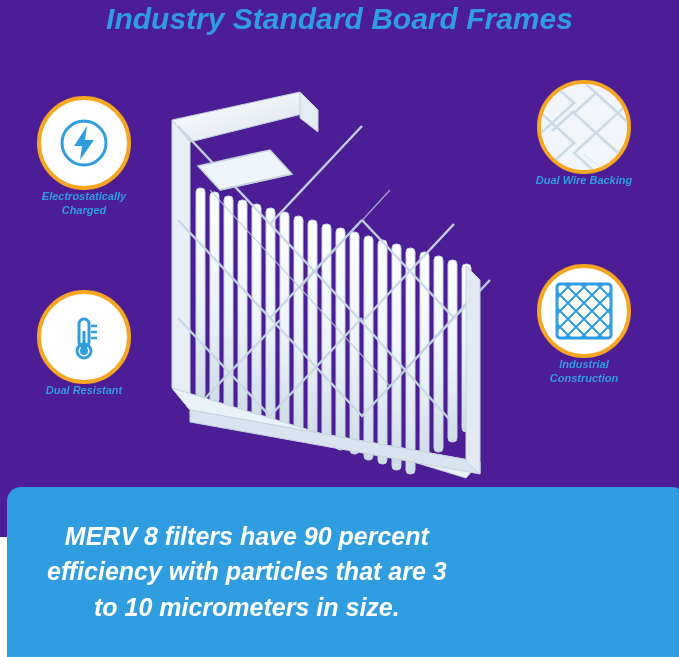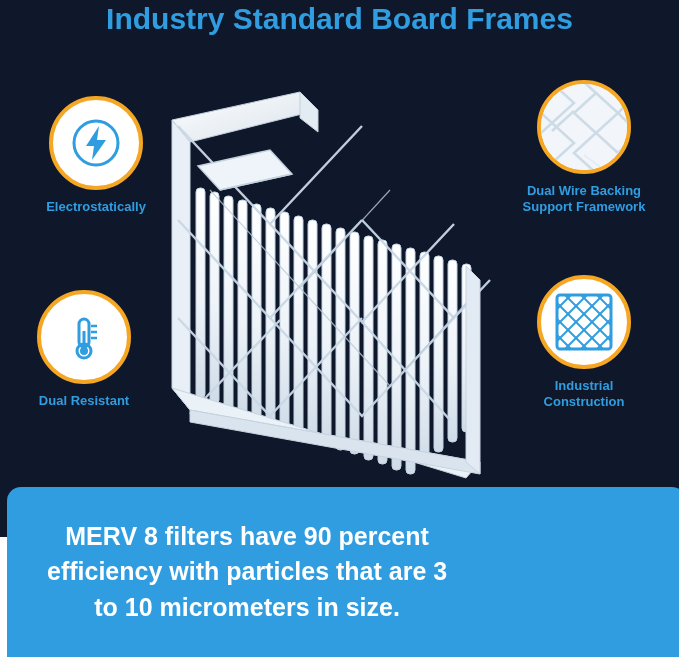--- a/index.html
+++ b/index.html
@@ -12,21 +12,22 @@
     background: #ffffff;
     font-family: "Liberation Sans", sans-serif;
     overflow: hidden;
     position: relative;
   }
 
   .page {
     position: relative;
     width: 679px;
     height: 537px;
-    background: #0f172a;
+    background: #4c1d95;
+    font-style: italic;
   }
 
   
   .title {
     position: absolute;
     top: 2px;
     left: 0;
     width: 679px;
     text-align: center;
     font-size: 30px;
@@ -50,31 +51,30 @@
     background: #ffffff;
     margin: 0 auto;
     position: relative;
     overflow: hidden;
     box-sizing: border-box;
     display: flex;
     align-items: center;
     justify-content: center;
   }
   .feature-label {
-    margin-top: 9px;
-    font-size: 13px;
+    font-size: 11px;
     font-weight: bold;
     color: #2f9de0;
     line-height: 1.25;
   }
 
-  .f-electro { left: 16px;  top: 96px; text-align: center; }
+  .f-electro { left: 4px;  top: 96px; text-align: center; }
   .f-heat    { left: 4px;  top: 290px; }
   .f-wire    { left: 504px; top: 80px; }
-  .f-indus   { left: 504px; top: 275px; }
+  .f-indus   { left: 504px; top: 264px; }
 
   
   .banner {
     position: absolute;
     left: 7px;
     top: 487px;
     width: 679px;
     height: 170px;
     background: #2f9de0;
     border-radius: 14px 14px 0 0;
@@ -179,20 +179,21 @@
     <div class="badge">
       <span>
         <svg class="icon-svg" width="56" height="56" viewBox="0 0 56 56" xmlns="http://www.w3.org/2000/svg">
           <circle cx="28" cy="28" r="22" fill="none" stroke="#2f9de0" stroke-width="3"></circle>
           <polygon points="31,11 18,31 26,31 24,45 38,25 29,25" fill="#2f9de0"></polygon>
         </svg>
       </span>
     </div>
     <div class="feature-label">
       <div>Electrostatically</div>
+      <div>Charged</div>
     </div>
   </div>
 
   <div class="feature f-heat">
     <div class="badge">
       <span>
         <svg class="icon-svg" width="56" height="56" viewBox="0 0 56 56" xmlns="http://www.w3.org/2000/svg">
           <rect x="23" y="10" width="10" height="28" rx="5" fill="none" stroke="#2f9de0" stroke-width="3"></rect>
           <circle cx="28" cy="42" r="7" fill="none" stroke="#2f9de0" stroke-width="3"></circle>
           <circle cx="28" cy="42" r="4" fill="#2f9de0"></circle>
@@ -224,21 +225,20 @@
           </g>
           <g stroke="#e3ecf3" stroke-width="1.6" fill="none">
             <path d="M0,70 L20,88"></path>
             <path d="M44,72 L66,88"></path>
           </g>
         </svg>
       </span>
     </div>
     <div class="feature-label">
       <div>Dual Wire Backing</div>
-      <div>Support Framework</div>
     </div>
   </div>
 
   <div class="feature f-indus">
     <div class="badge">
       <span>
         <svg class="icon-svg" width="62" height="62" viewBox="0 0 62 62" xmlns="http://www.w3.org/2000/svg">
           <rect x="4" y="4" width="54" height="54" rx="3" fill="none" stroke="#2f9de0" stroke-width="3"></rect>
           <g stroke="#2f9de0" stroke-width="2" fill="none">
             <path d="M4,18 L18,4"></path>

